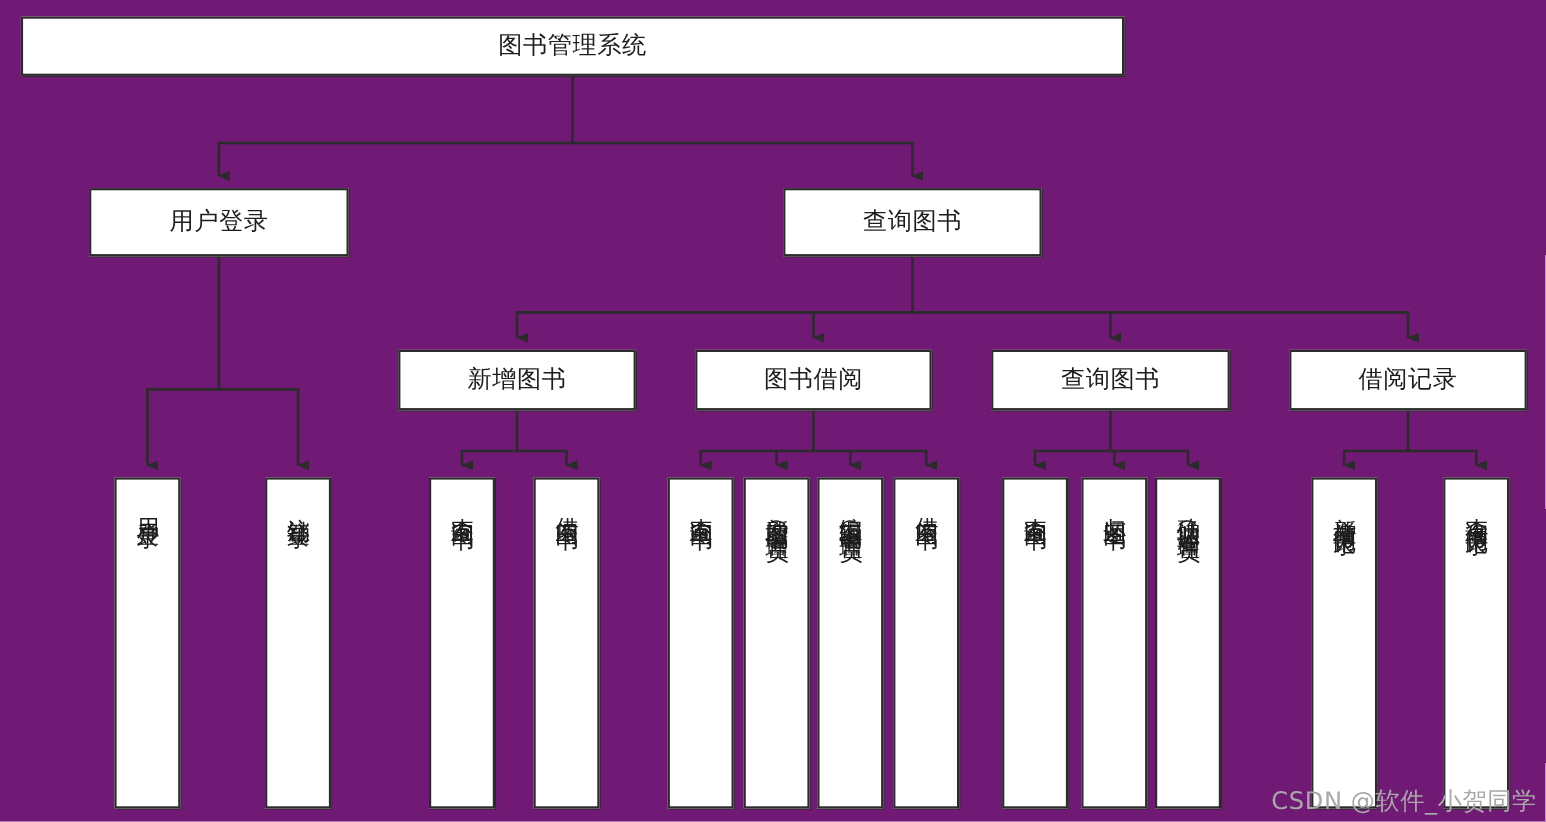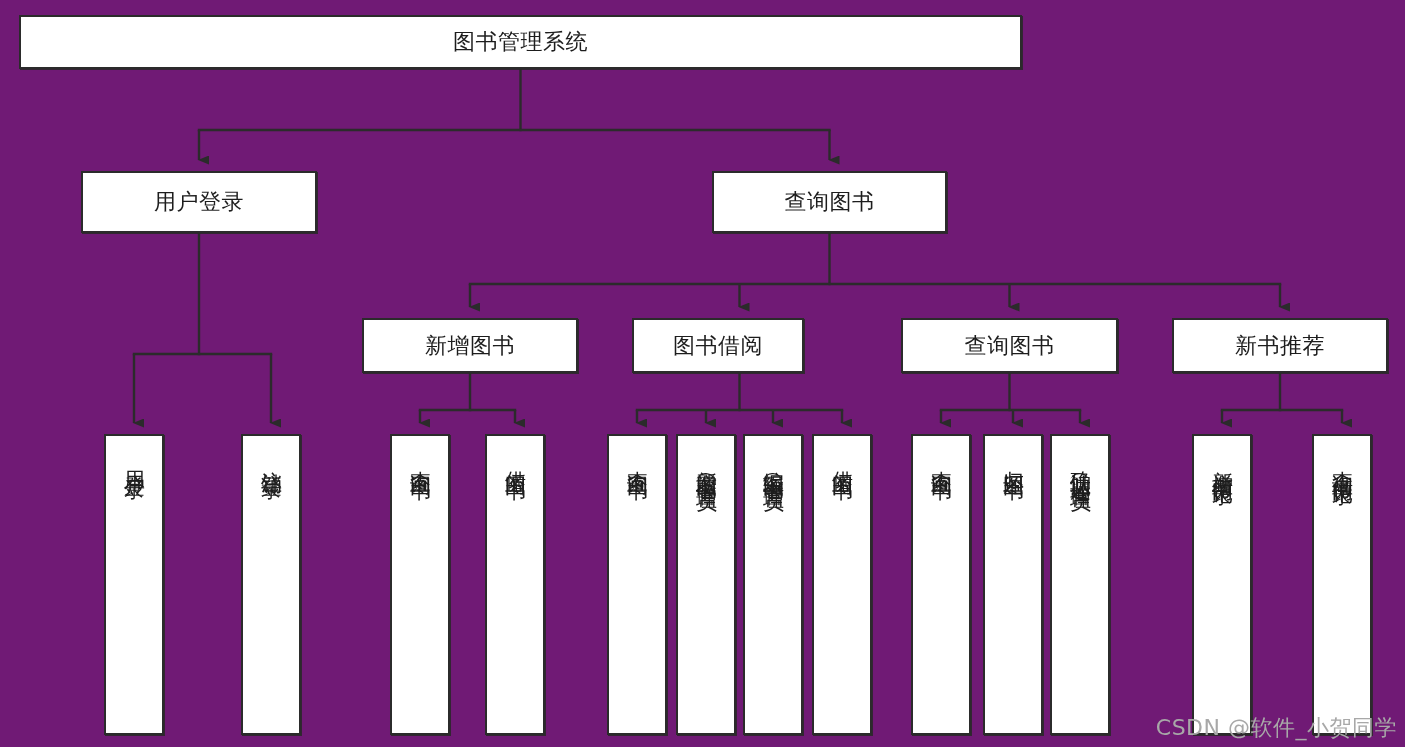--- a/index.html
+++ b/index.html
@@ -129,28 +129,28 @@
   <div class="node horiz" style="left: 81px; top: 171px; width: 236px; height: 62px;">
     <span class="node-label">用户登录</span>
   </div>
   <div class="node horiz" style="left: 712px; top: 171px; width: 235px; height: 62px;">
     <span class="node-label">查询图书</span>
   </div>
 
   <div class="node horiz" style="left: 362px; top: 318px; width: 216px; height: 55px;">
     <span class="node-label">新增图书</span>
   </div>
-  <div class="node horiz" style="left: 632px; top: 318px; width: 172px; height: 55px;">
+  <div class="node horiz" style="left: 632px; top: 318px; width: 215px; height: 55px;">
     <span class="node-label">图书借阅</span>
   </div>
   <div class="node horiz" style="left: 901px; top: 318px; width: 217px; height: 55px;">
     <span class="node-label">查询图书</span>
   </div>
   <div class="node horiz" style="left: 1172px; top: 318px; width: 216px; height: 55px;">
-    <span class="node-label">新书推荐</span>
+    <span class="node-label">借阅记录</span>
   </div>
 
   <div class="node vert" style="left: 104px; top: 434px; width: 60px; height: 301px;">
     <span class="node-label">用户登录</span>
   </div>
   <div class="node vert" style="left: 241px; top: 434px; width: 60px; height: 301px;">
     <span class="node-label">注销登录</span>
   </div>
   <div class="node vert" style="left: 390px; top: 434px; width: 60px; height: 301px;">
     <span class="node-label">查询图书</span>

